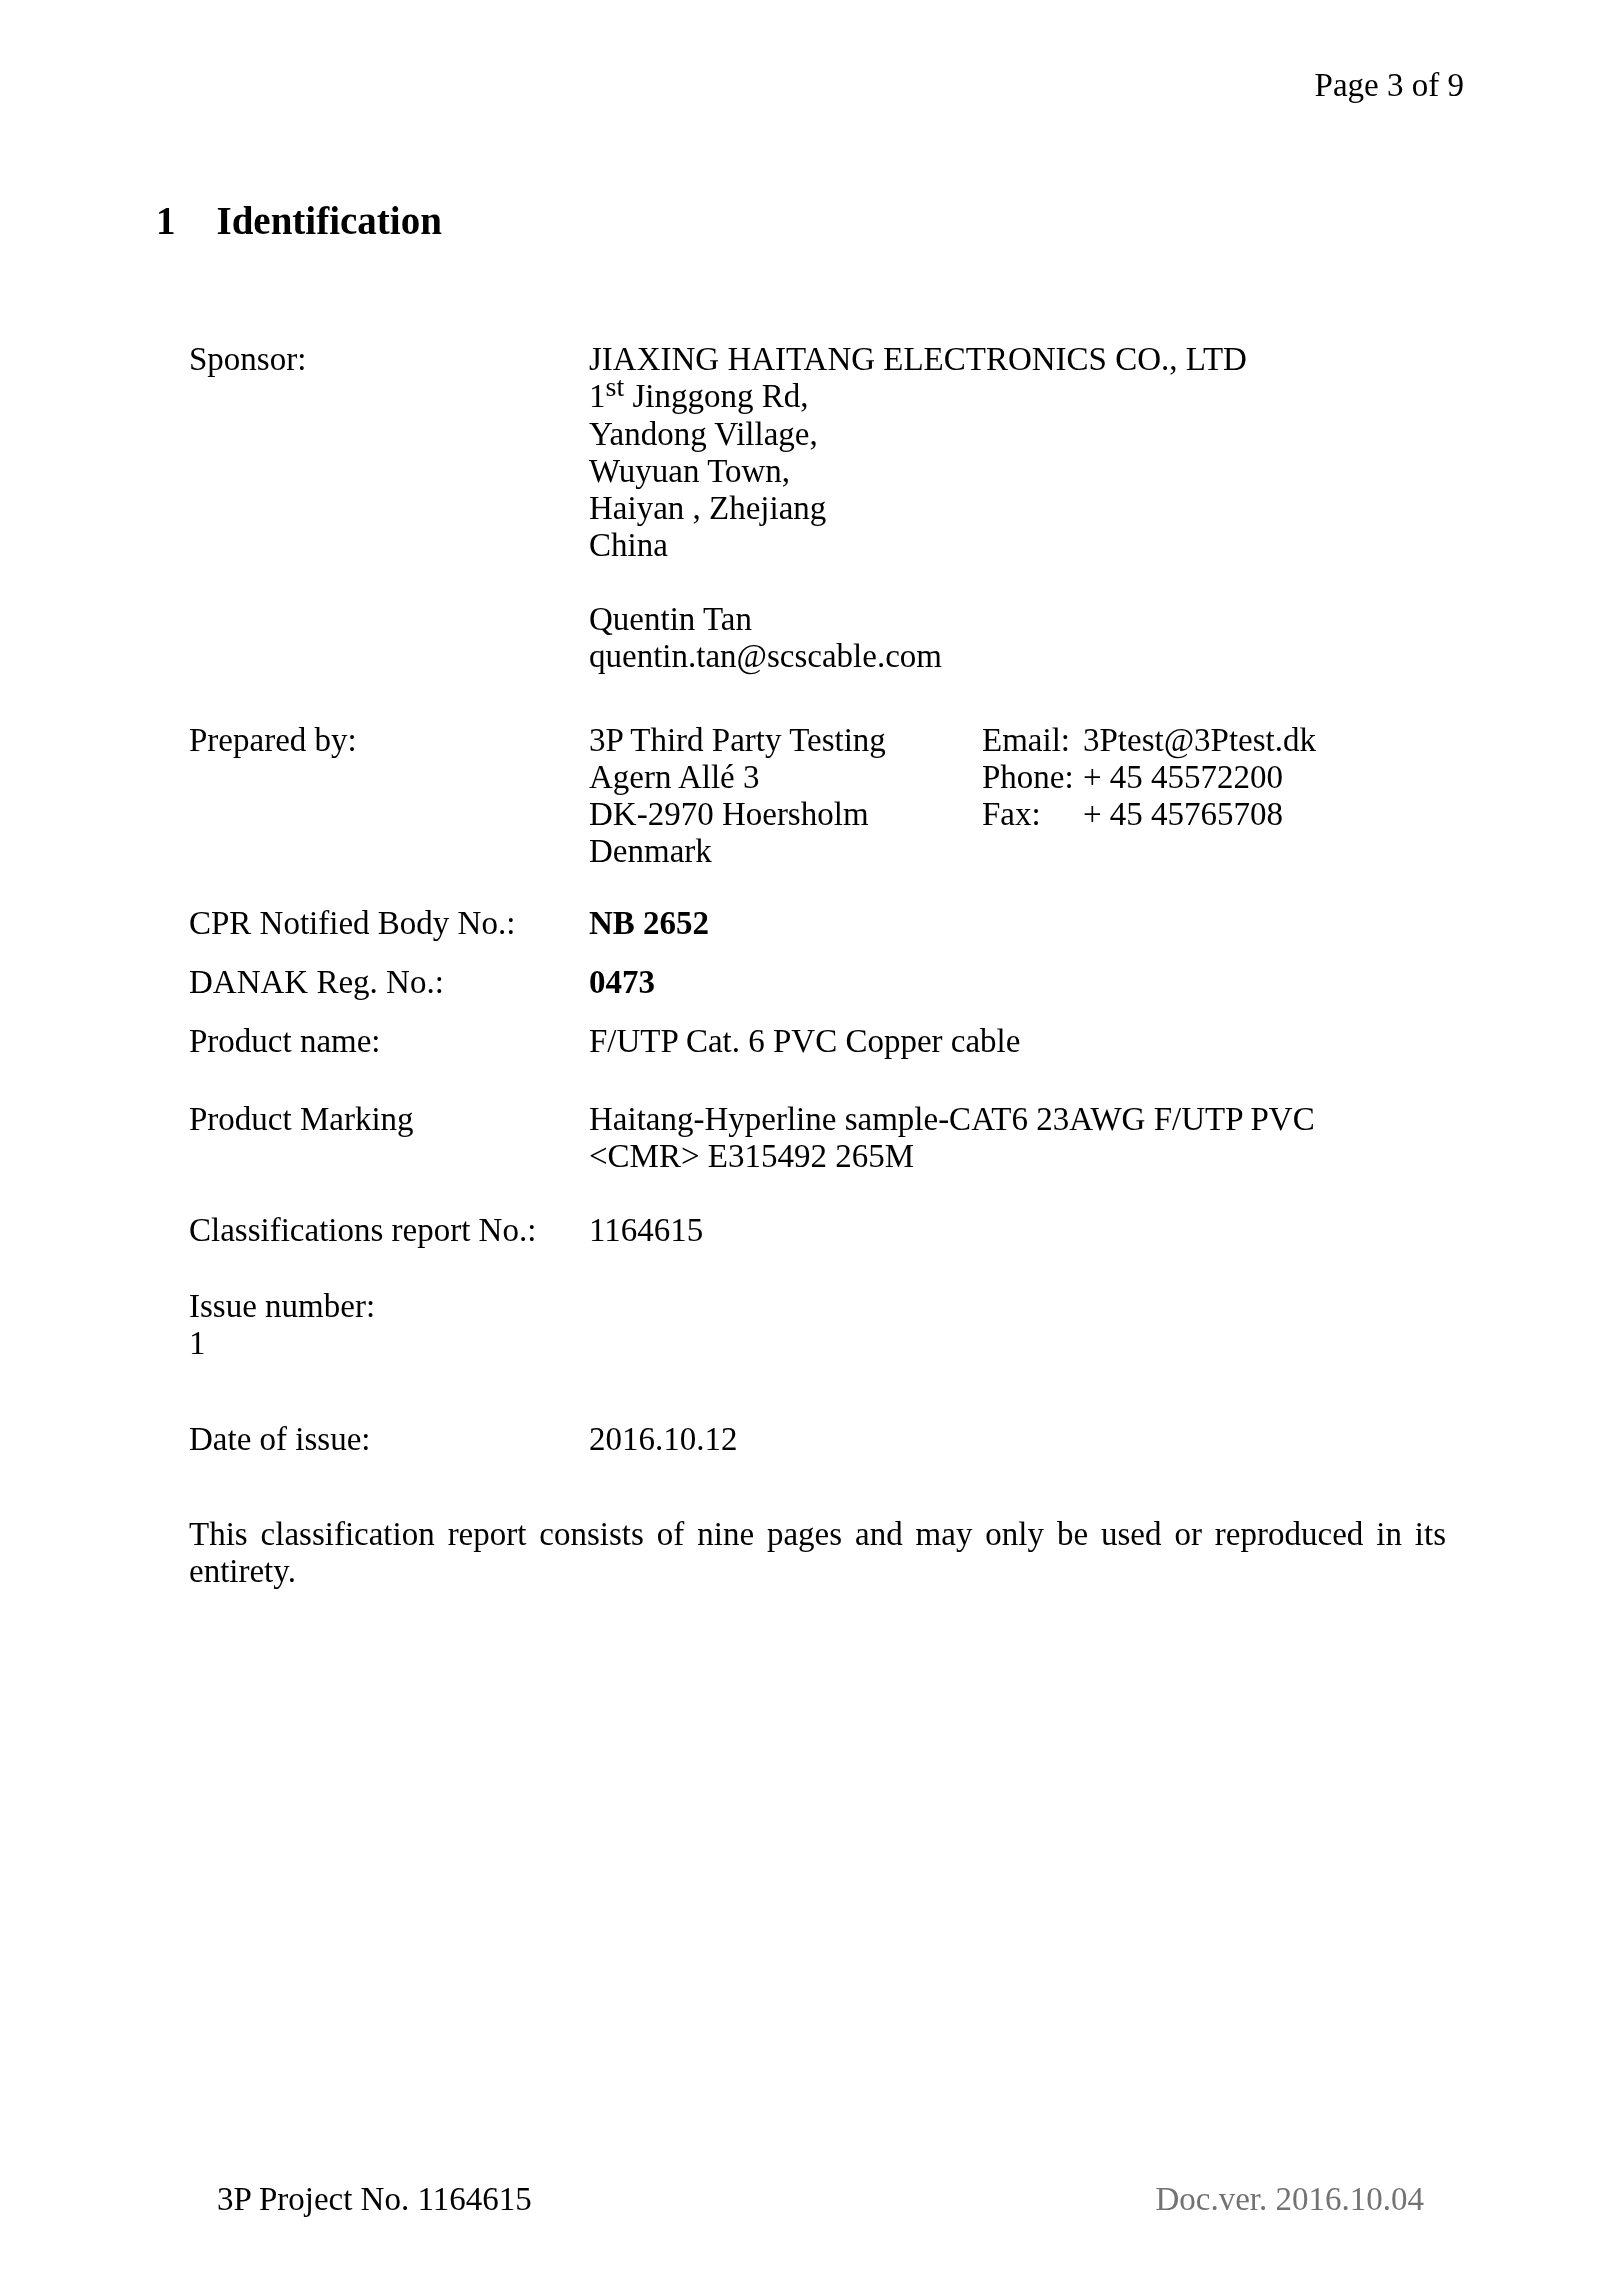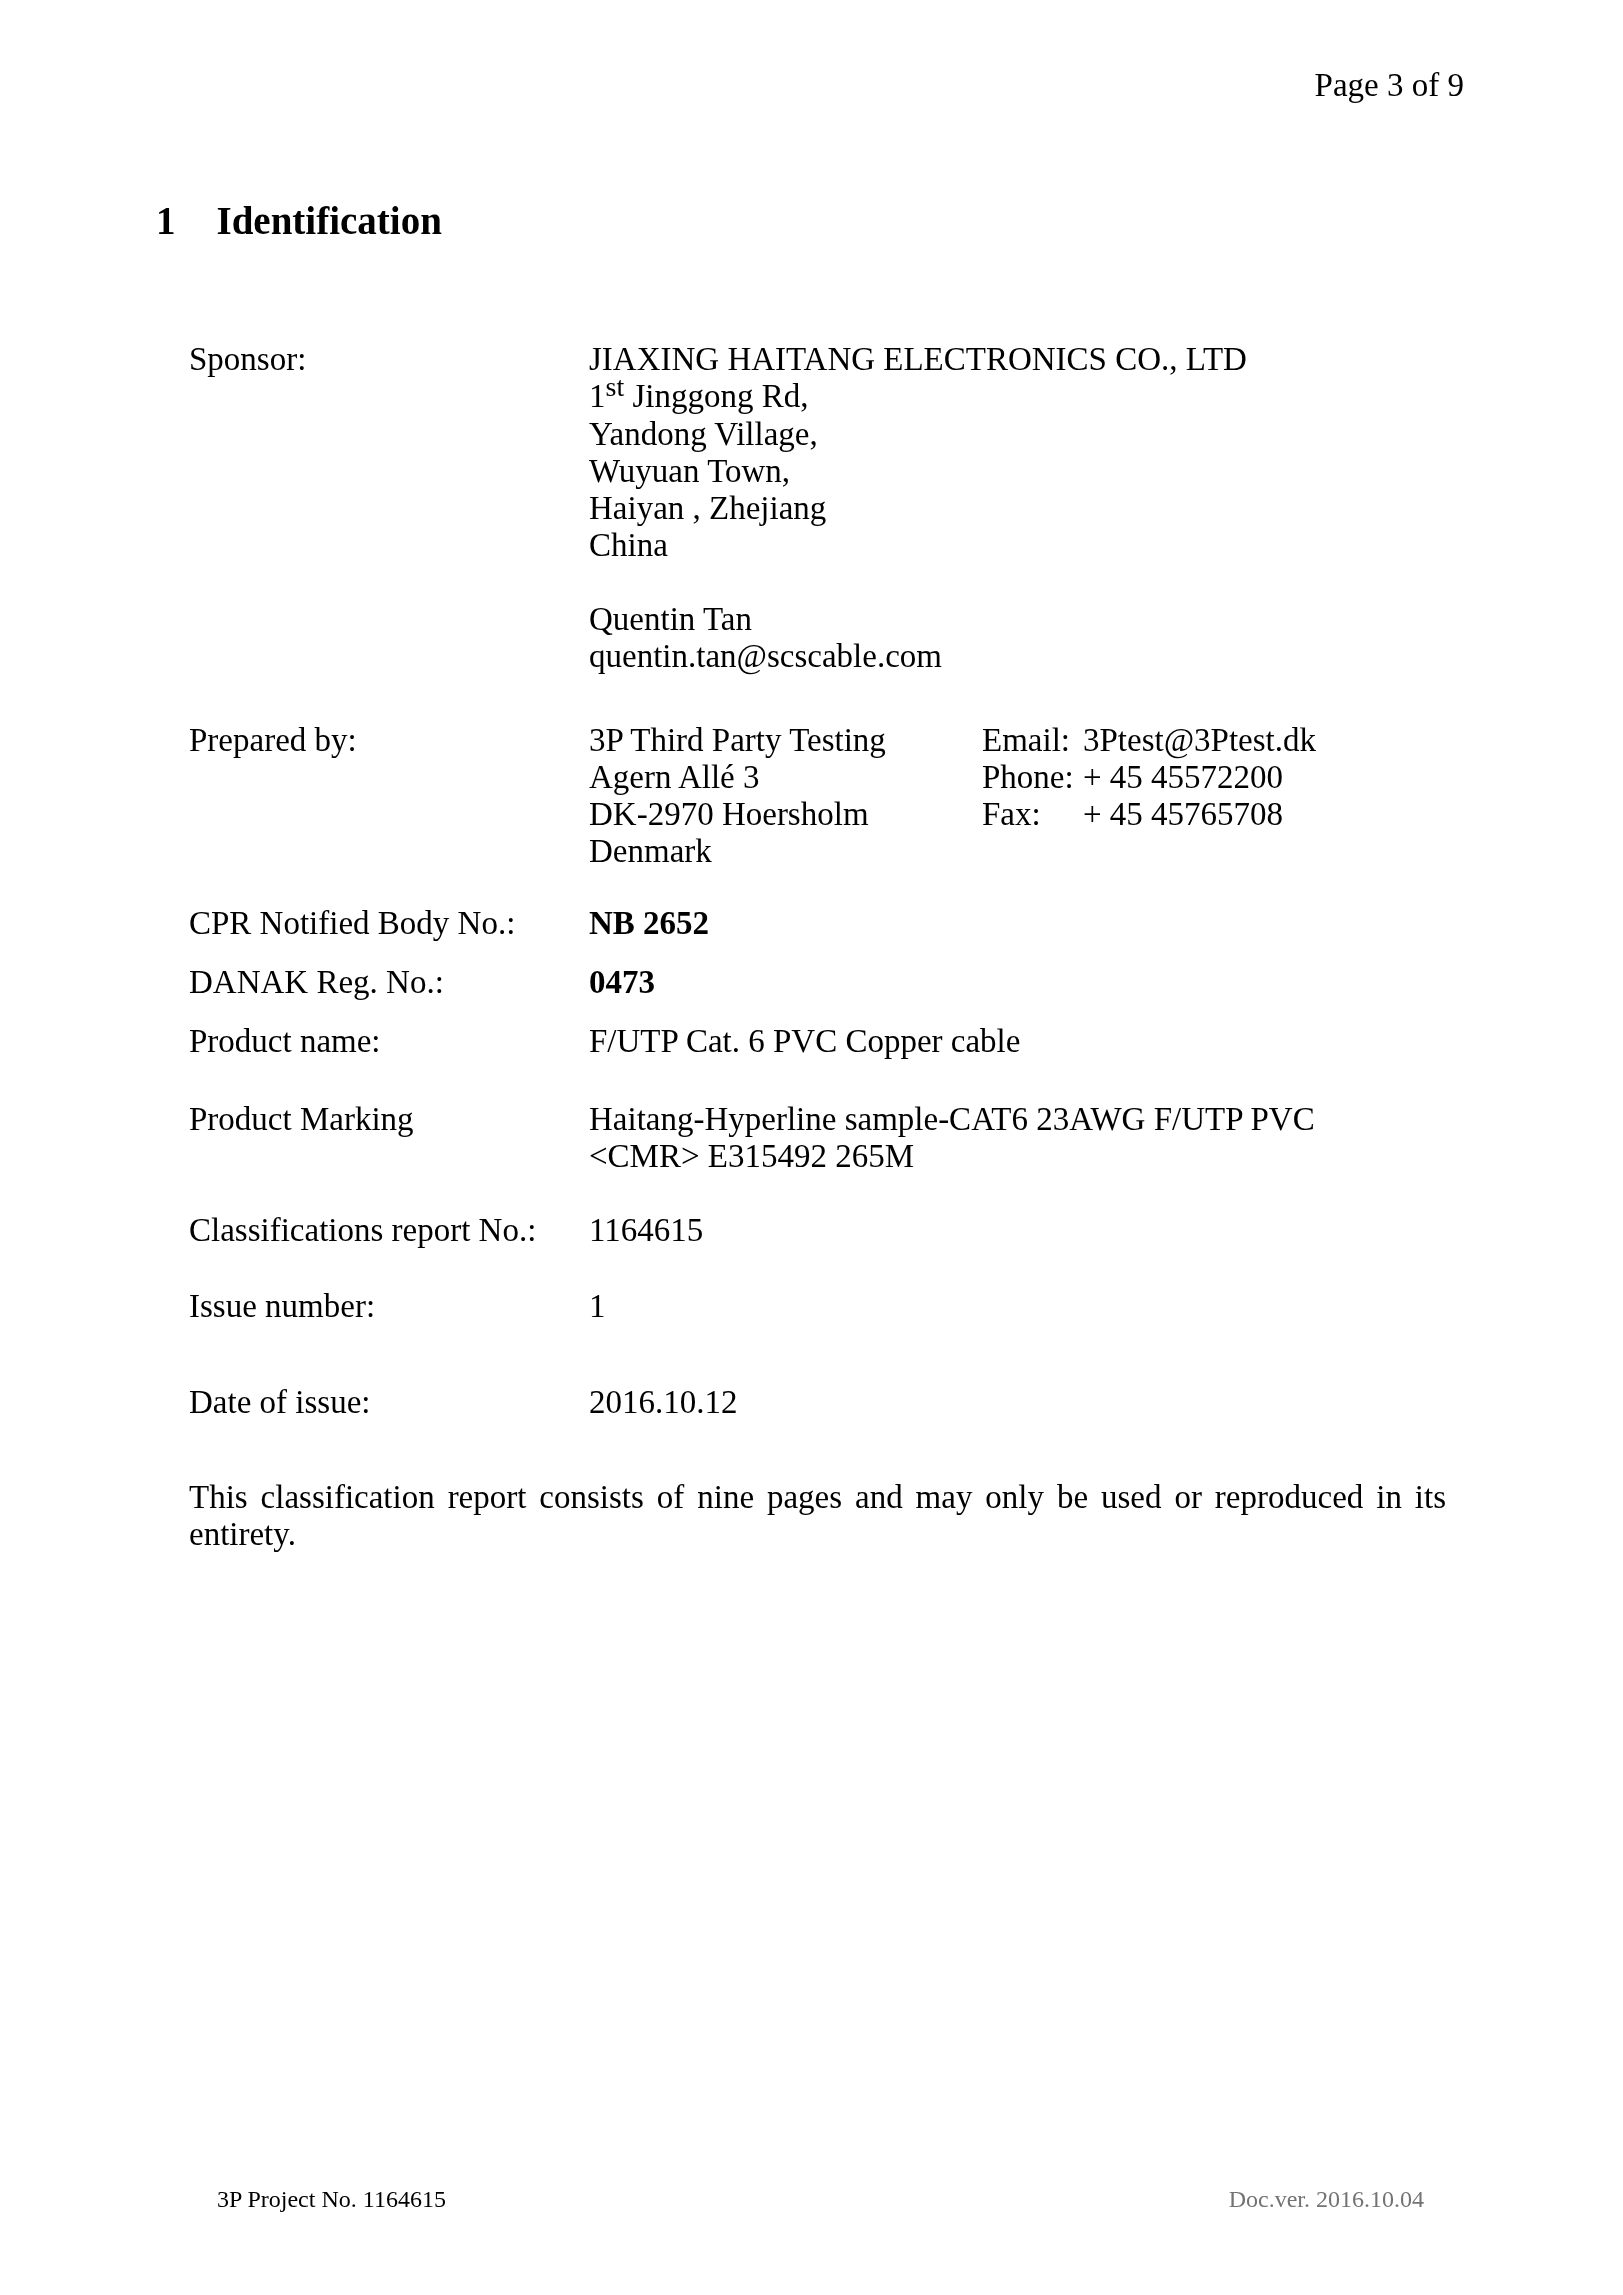--- a/index.html
+++ b/index.html
@@ -59,36 +59,36 @@
     color: #0000FF;
     text-decoration: underline;
   }
   .row-sponsor   { margin-top: 100px; }
   .row-prepared  { margin-top: 47px; }
   .row-cpr       { margin-top: 35px; }
   .row-danak     { margin-top: 22px; }
   .row-pname     { margin-top: 22px; }
   .row-marking   { margin-top: 41px; }
   .row-report    { margin-top: 37px; }
-  .row-issue     { margin-top: 39px; }
+  .row-issue     { margin-top: 39px; flex-direction: column; }
   .row-date      { margin-top: 59px; }
   .note {
     margin-top: 58px;
     line-height: 37px;
     text-align: justify;
     word-spacing: 0.7px;
   }
   .page-footer {
     position: absolute;
     top: 2184px;
     left: 217px;
     right: 199px;
     display: flex;
     justify-content: space-between;
-    font-size: 24px;
+    font-size: 33px;
     line-height: 31px;
   }
   .footer-right { color: #737373; }
 </style>
 </head>
 <body>
 
 <div class="page">
 
   <div class="page-header">Page 3 of 9</div>

